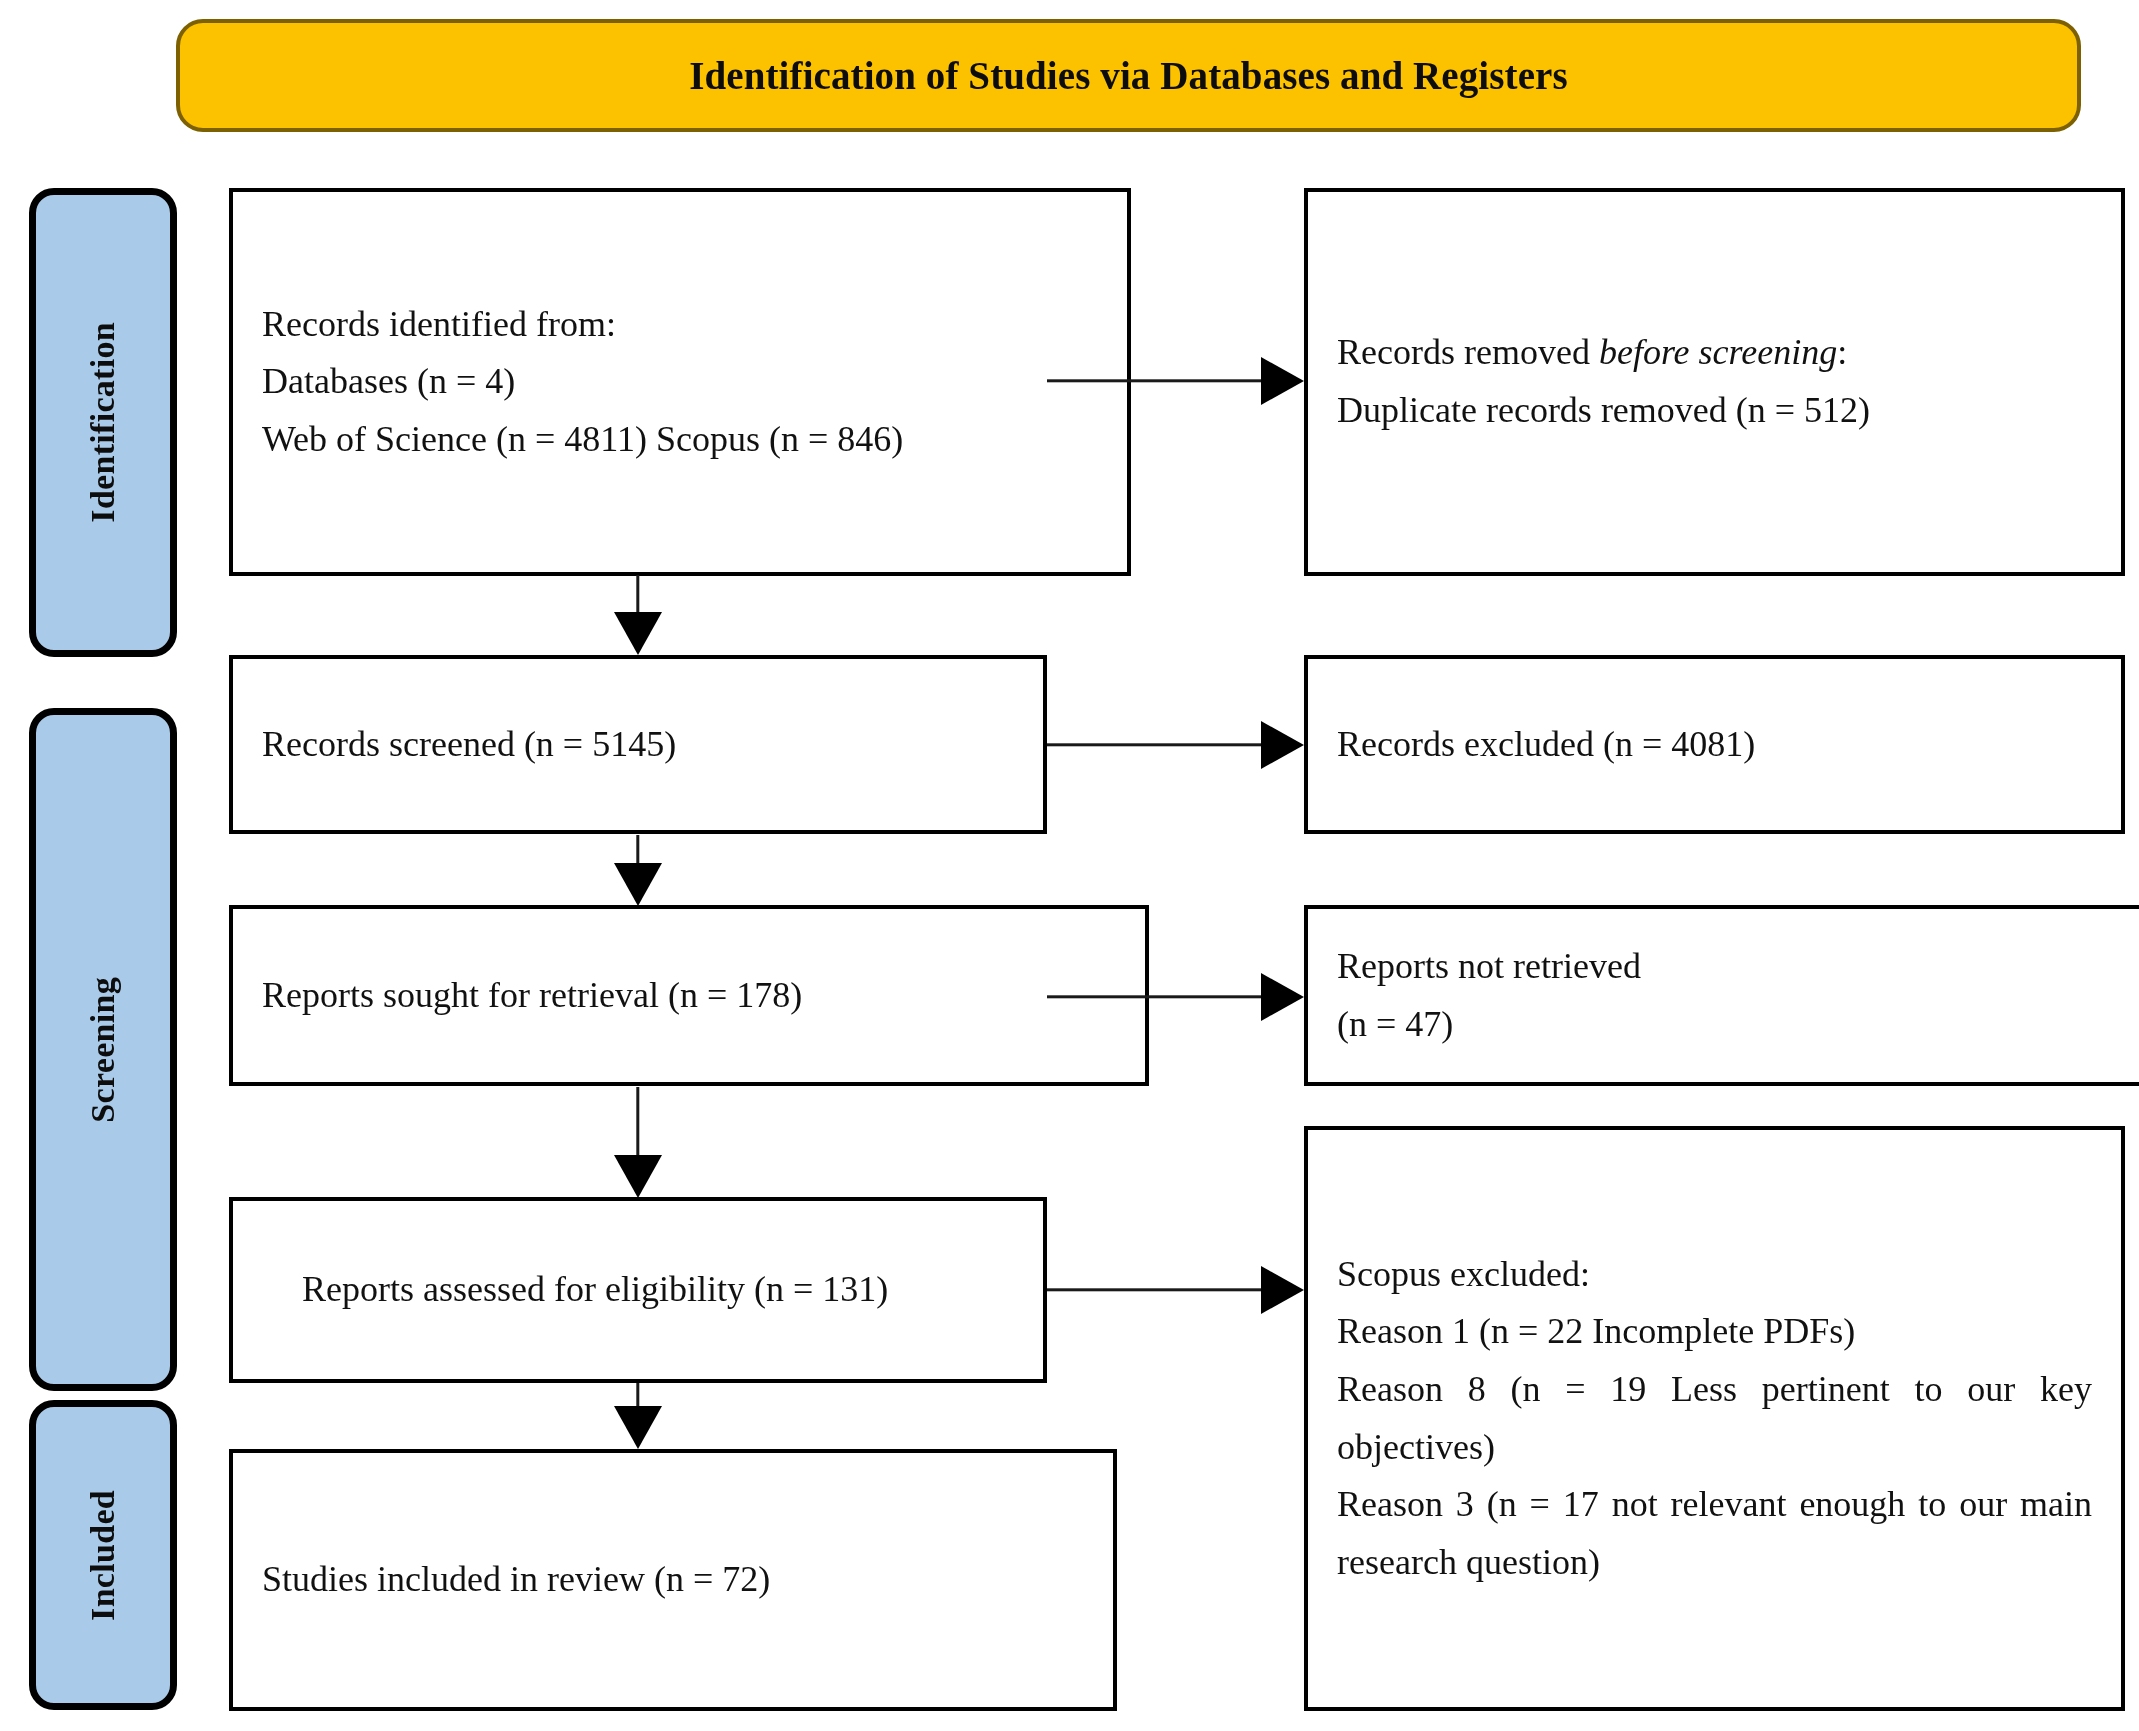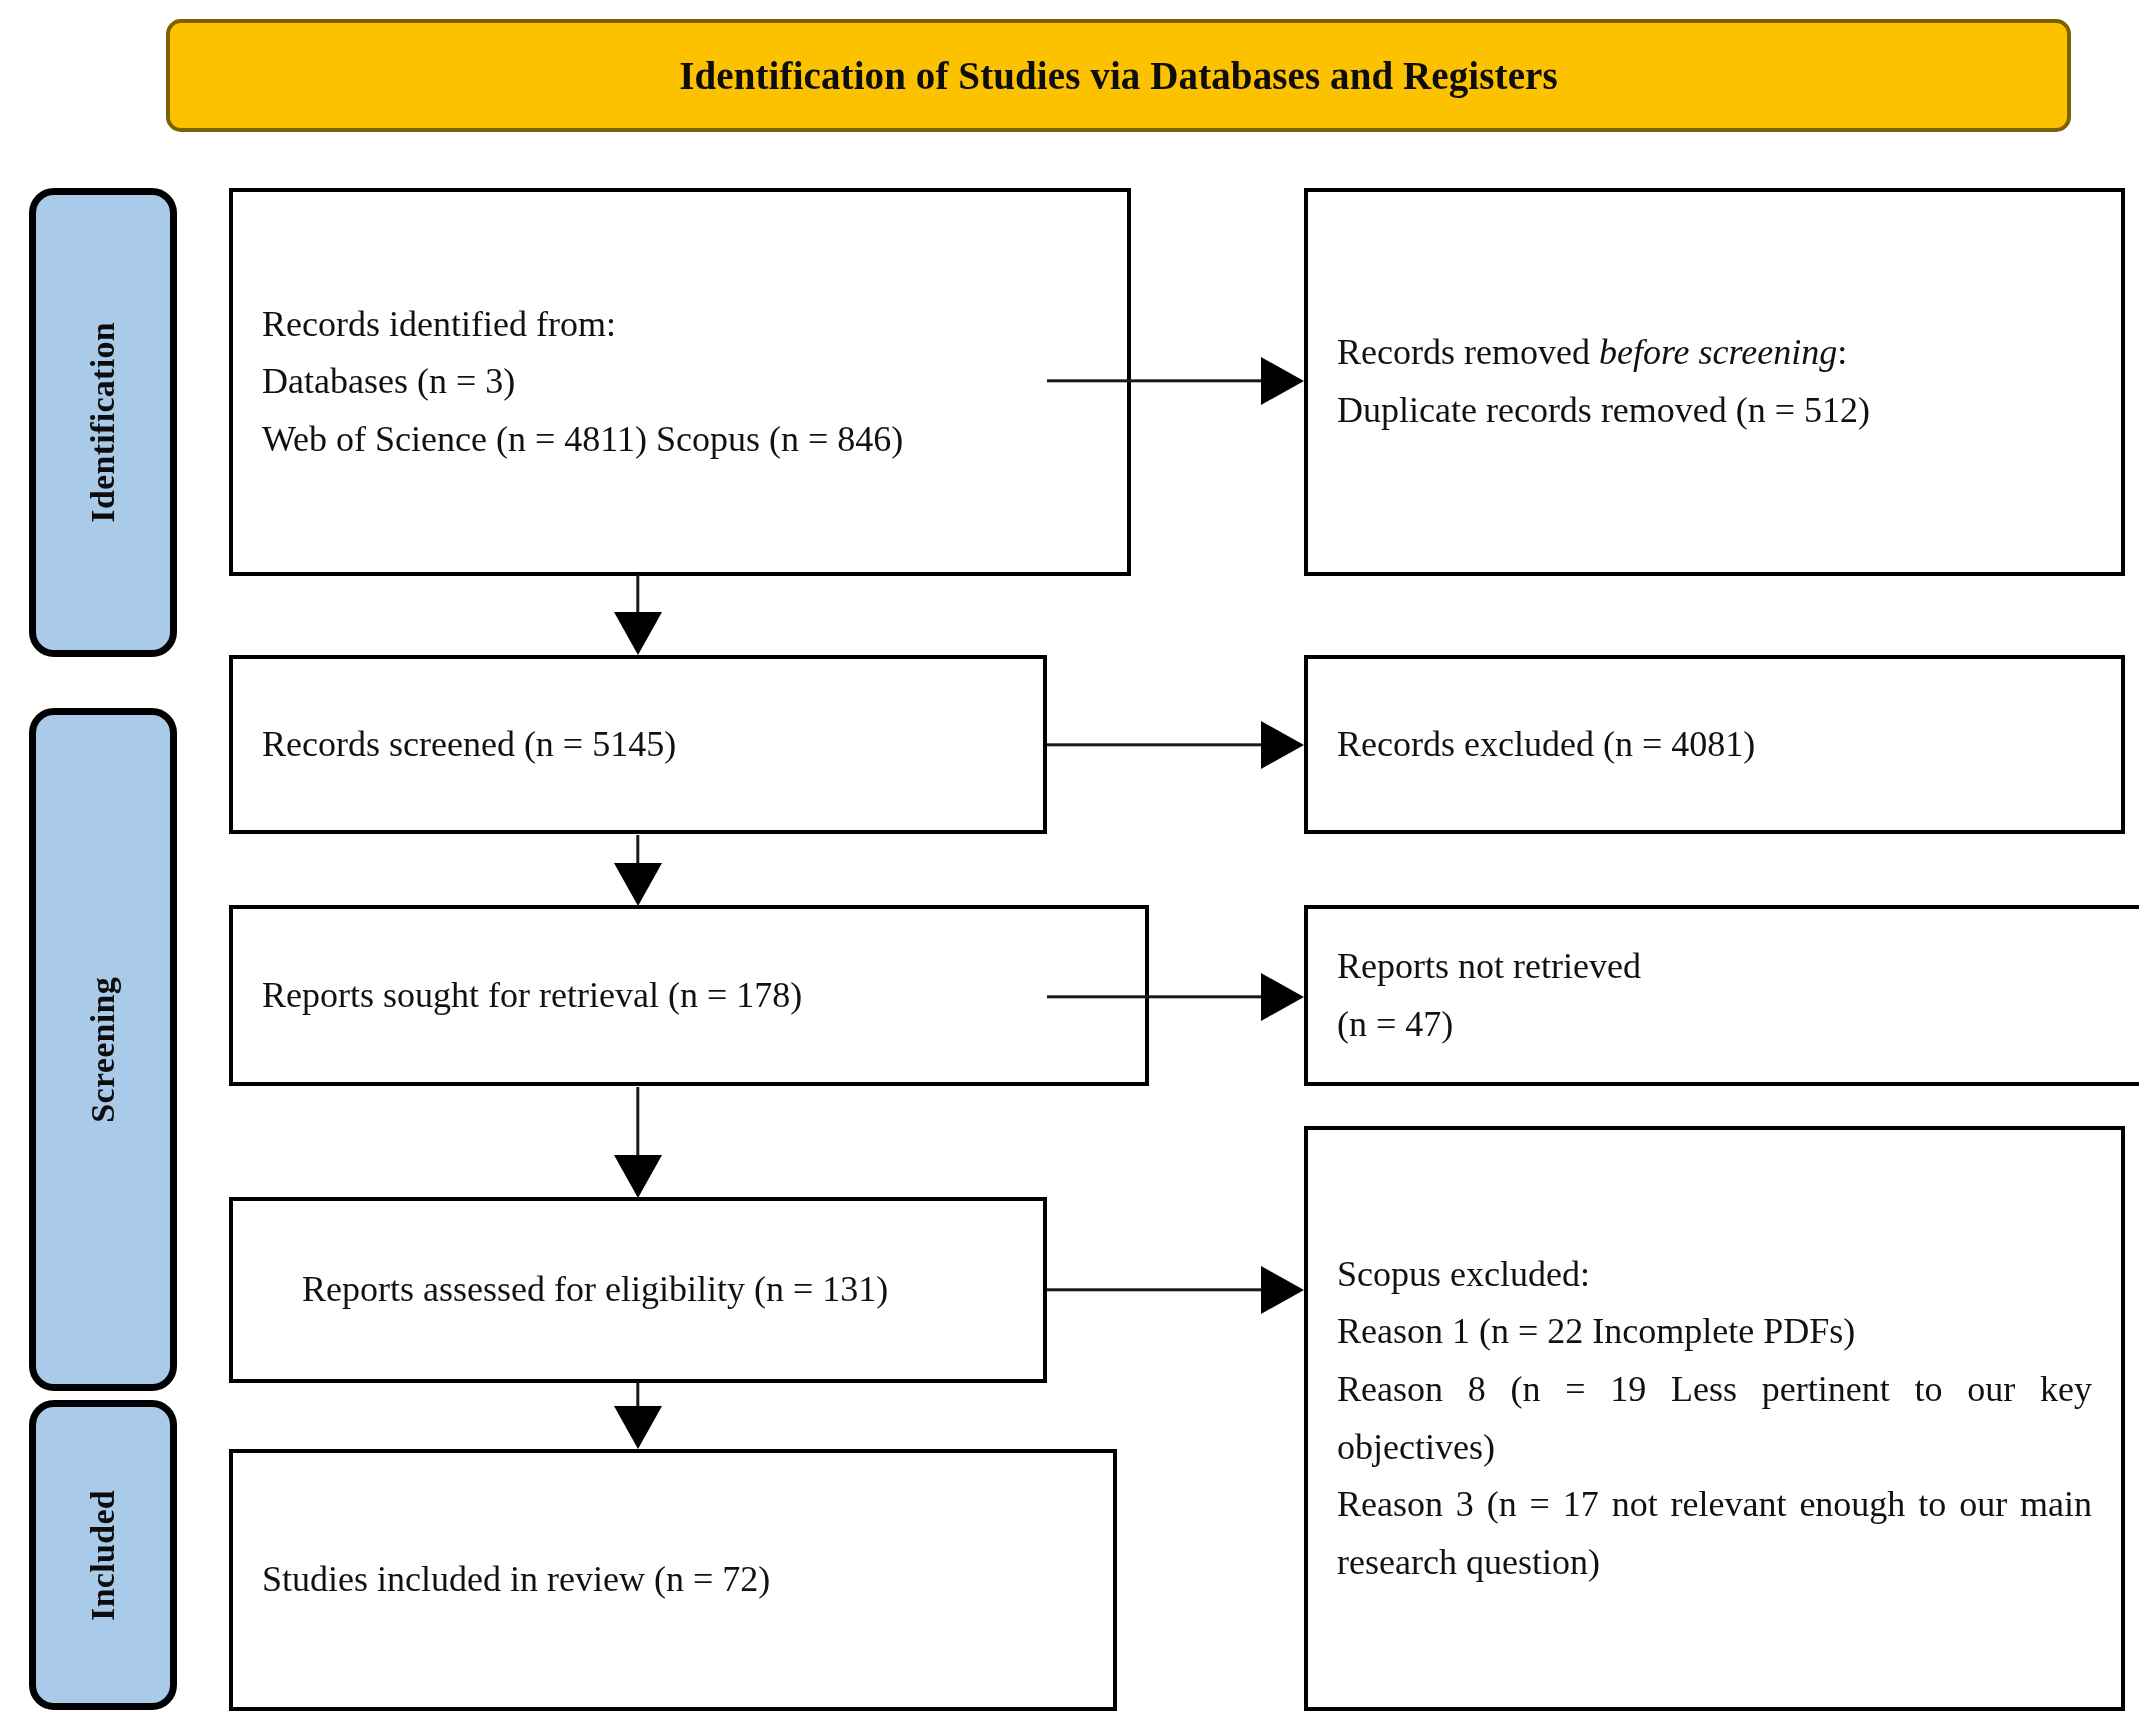--- a/index.html
+++ b/index.html
@@ -13,27 +13,27 @@
     width: 2140px;
     height: 1732px;
     background: #ffffff;
     font-family: "Liberation Serif", "DejaVu Serif", serif;
     overflow: hidden;
   }
 
   
   .banner {
     position: absolute;
-    left: 166px;
+    left: 176px;
     top: 19.3px;
     width: 1905px;
     height: 113px;
     background: #fcc200;
     border: 4.8px solid #7d6000;
-    border-radius: 15px;
+    border-radius: 27px;
     box-sizing: border-box;
     display: flex;
     align-items: center;
     justify-content: center;
   }
   .banner-text {
     font-size: 39px;
     font-weight: bold;
     color: #0d0d0d;
     letter-spacing: 0.1px;
@@ -184,21 +184,21 @@
   <div class="stage" id="stage-screening">
     <span class="stage-label">Screening</span>
   </div>
   <div class="stage" id="stage-included">
     <span class="stage-label">Included</span>
   </div>
 
   <div class="box" id="box-identified">
     <div class="box-inner">
       <p>Records identified from:</p>
-      <p>Databases (n = 3)</p>
+      <p>Databases (n = 4)</p>
       <p>Web of Science (n = 4811) Scopus (n = 846)</p>
     </div>
   </div>
 
   <div class="box" id="box-screened">
     <div class="box-inner">
       <p class="last">Records screened (n = 5145)</p>
     </div>
   </div>
 

